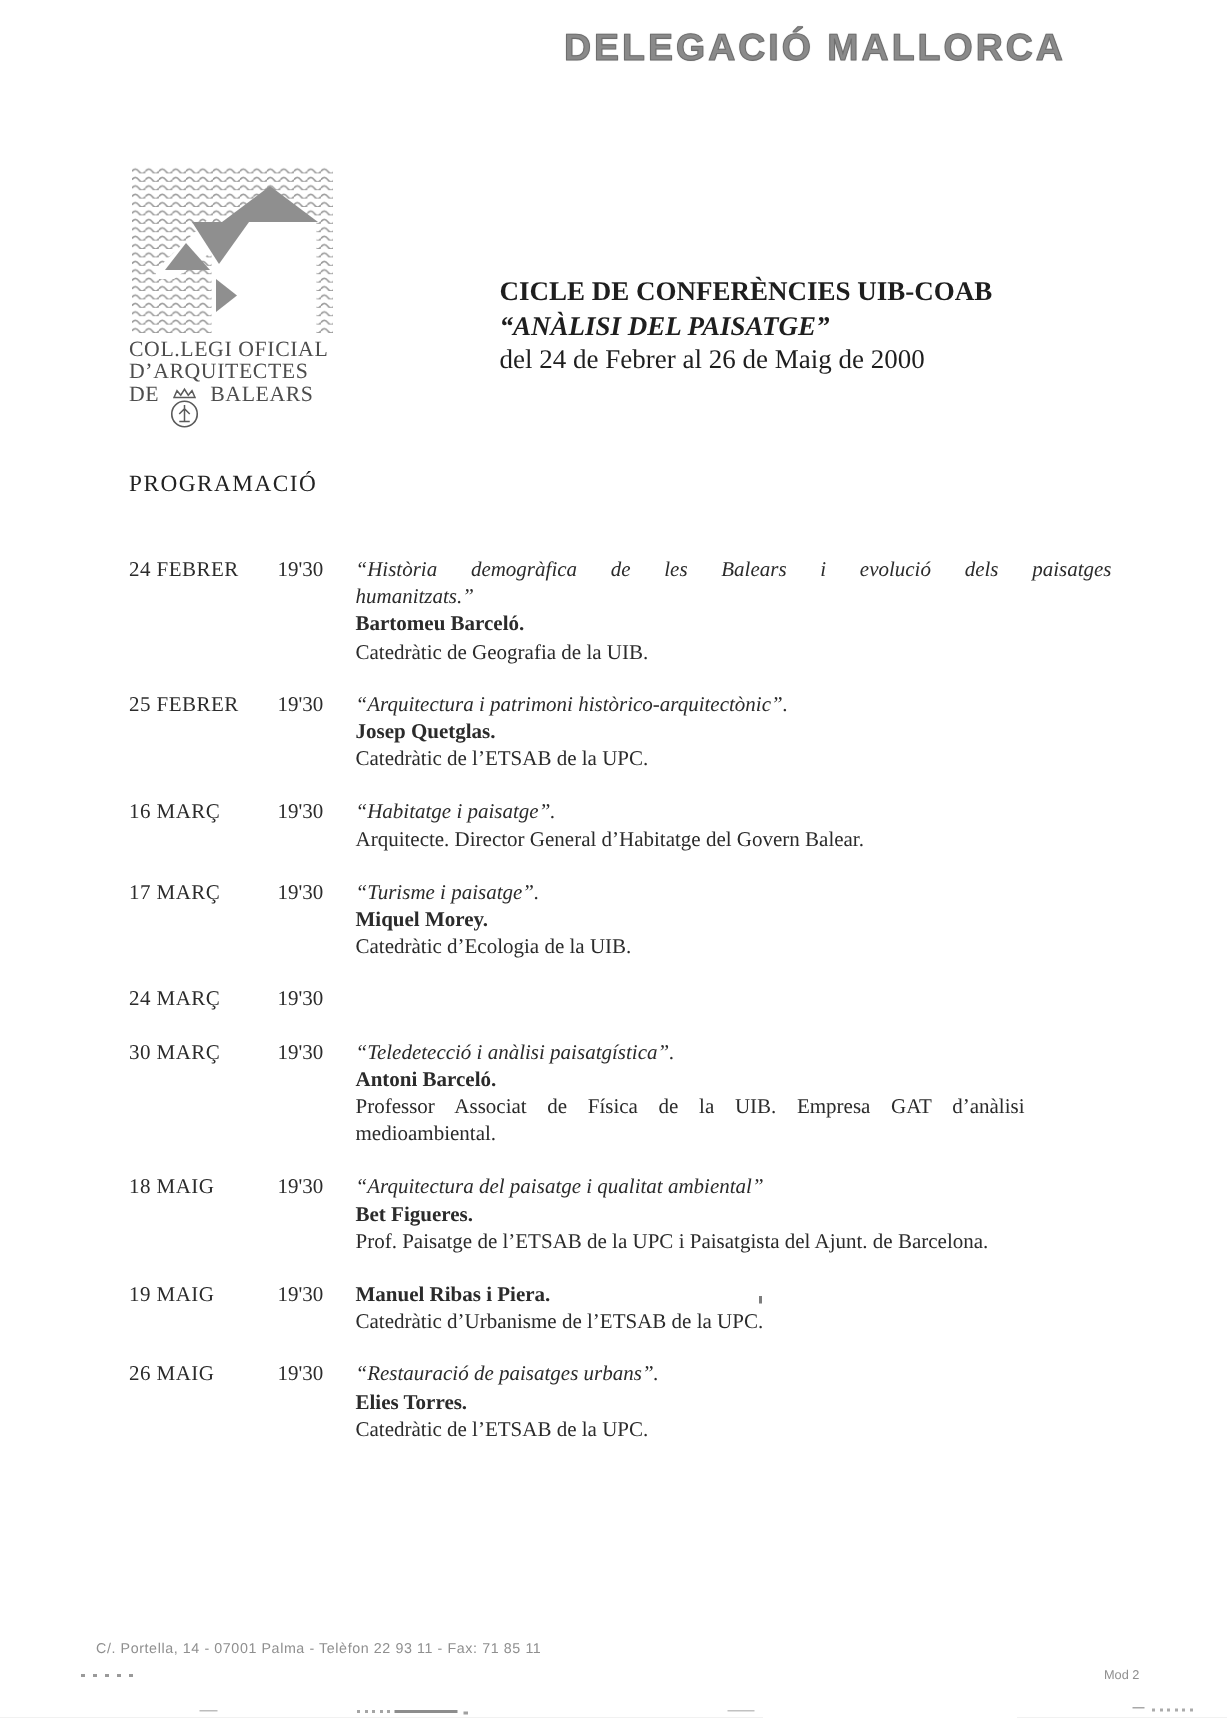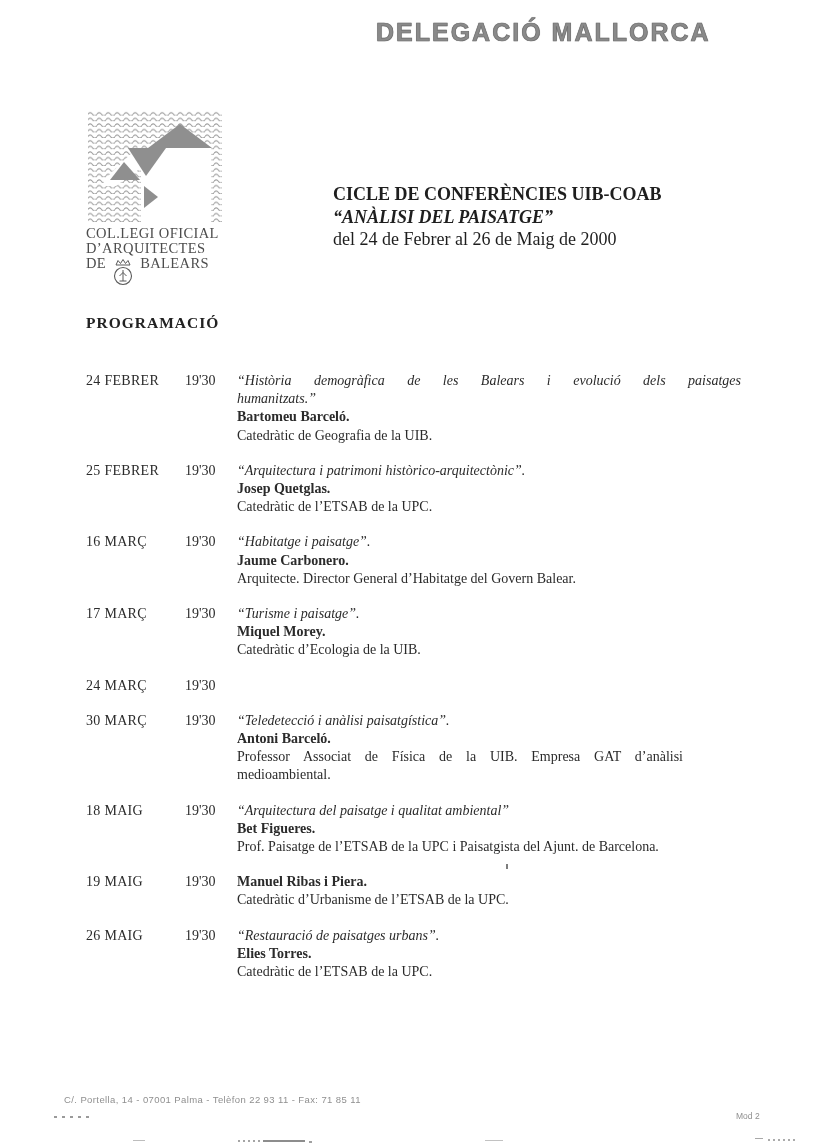--- a/index.html
+++ b/index.html
@@ -26,21 +26,21 @@
   }
   .org-line3{display:flex;align-items:flex-start;gap:5px;}
   .crest{margin-top:2px;}
   
   .title-block{position:absolute;left:333px;top:183px;font-size:18px;line-height:22.5px;color:#1e1e1e;white-space:nowrap;}
   .tb1{font-weight:bold;}
   .tb2{font-weight:bold;font-style:italic;}
   
   .section-heading{
     position:absolute;left:86px;top:314px;
-    font-size:15.5px;font-weight:bold;letter-spacing:1px;color:#222;
+    font-size:15.5px;font-weight:normal;letter-spacing:1px;color:#222;
   }
   
   .program{position:absolute;left:86px;top:372px;width:660px;font-size:14px;line-height:18.2px;}
   .entry{display:flex;margin-bottom:17px;}
   .col-date{width:99px;flex:none;letter-spacing:0.3px;}
   .col-time{width:52px;flex:none;}
   .col-content{width:504px;flex:none;}
   .title-lines{font-style:italic;}
   .jfull{text-align:justify;text-align-last:justify;}
   .speaker{font-weight:bold;}
@@ -142,21 +142,20 @@
       </div>
     </div>
 
     <div class="entry">
       <div class="col-date">16 MARÇ</div>
       <div class="col-time">19'30</div>
       <div class="col-content">
         <div class="title-lines">
             <div>“Habitatge i paisatge”.</div>
           </div>
-        <div class="speaker">Jaume Carbonero.</div>
         <div class="desc-lines">
             <div>Arquitecte. Director General d’Habitatge del Govern Balear.</div>
           </div>
       </div>
     </div>
 
     <div class="entry">
       <div class="col-date">17 MARÇ</div>
       <div class="col-time">19'30</div>
       <div class="col-content">

